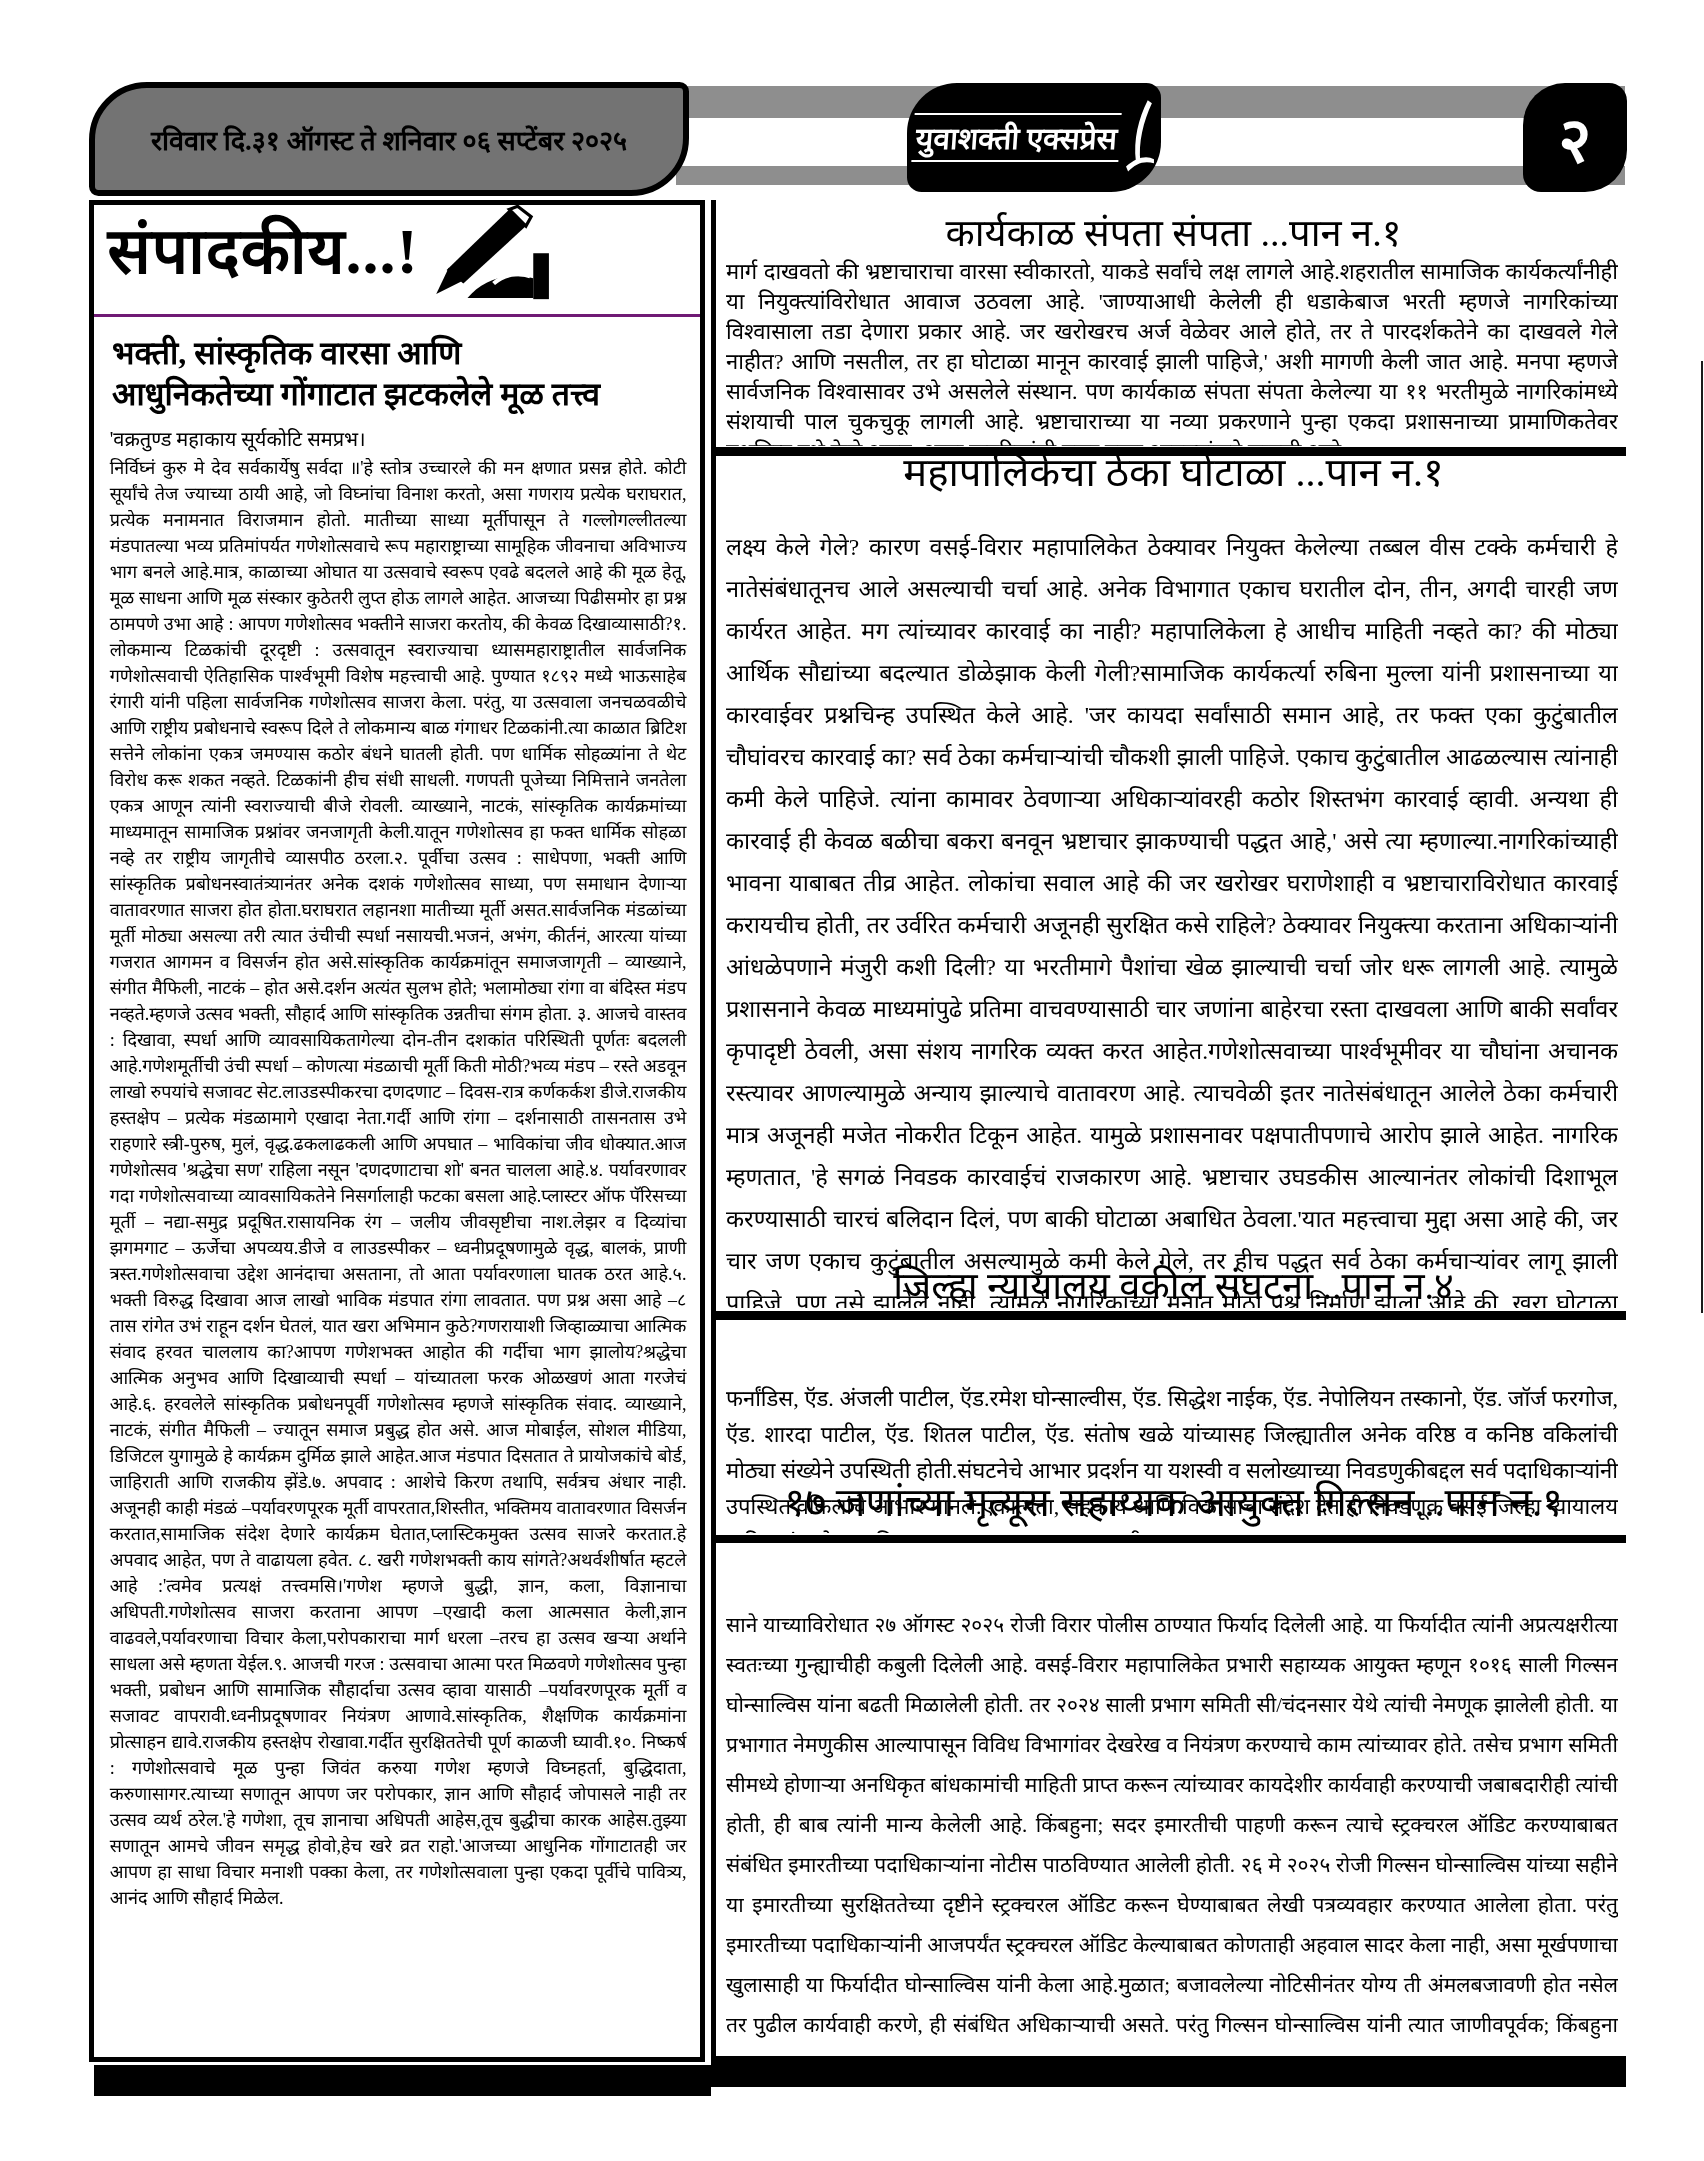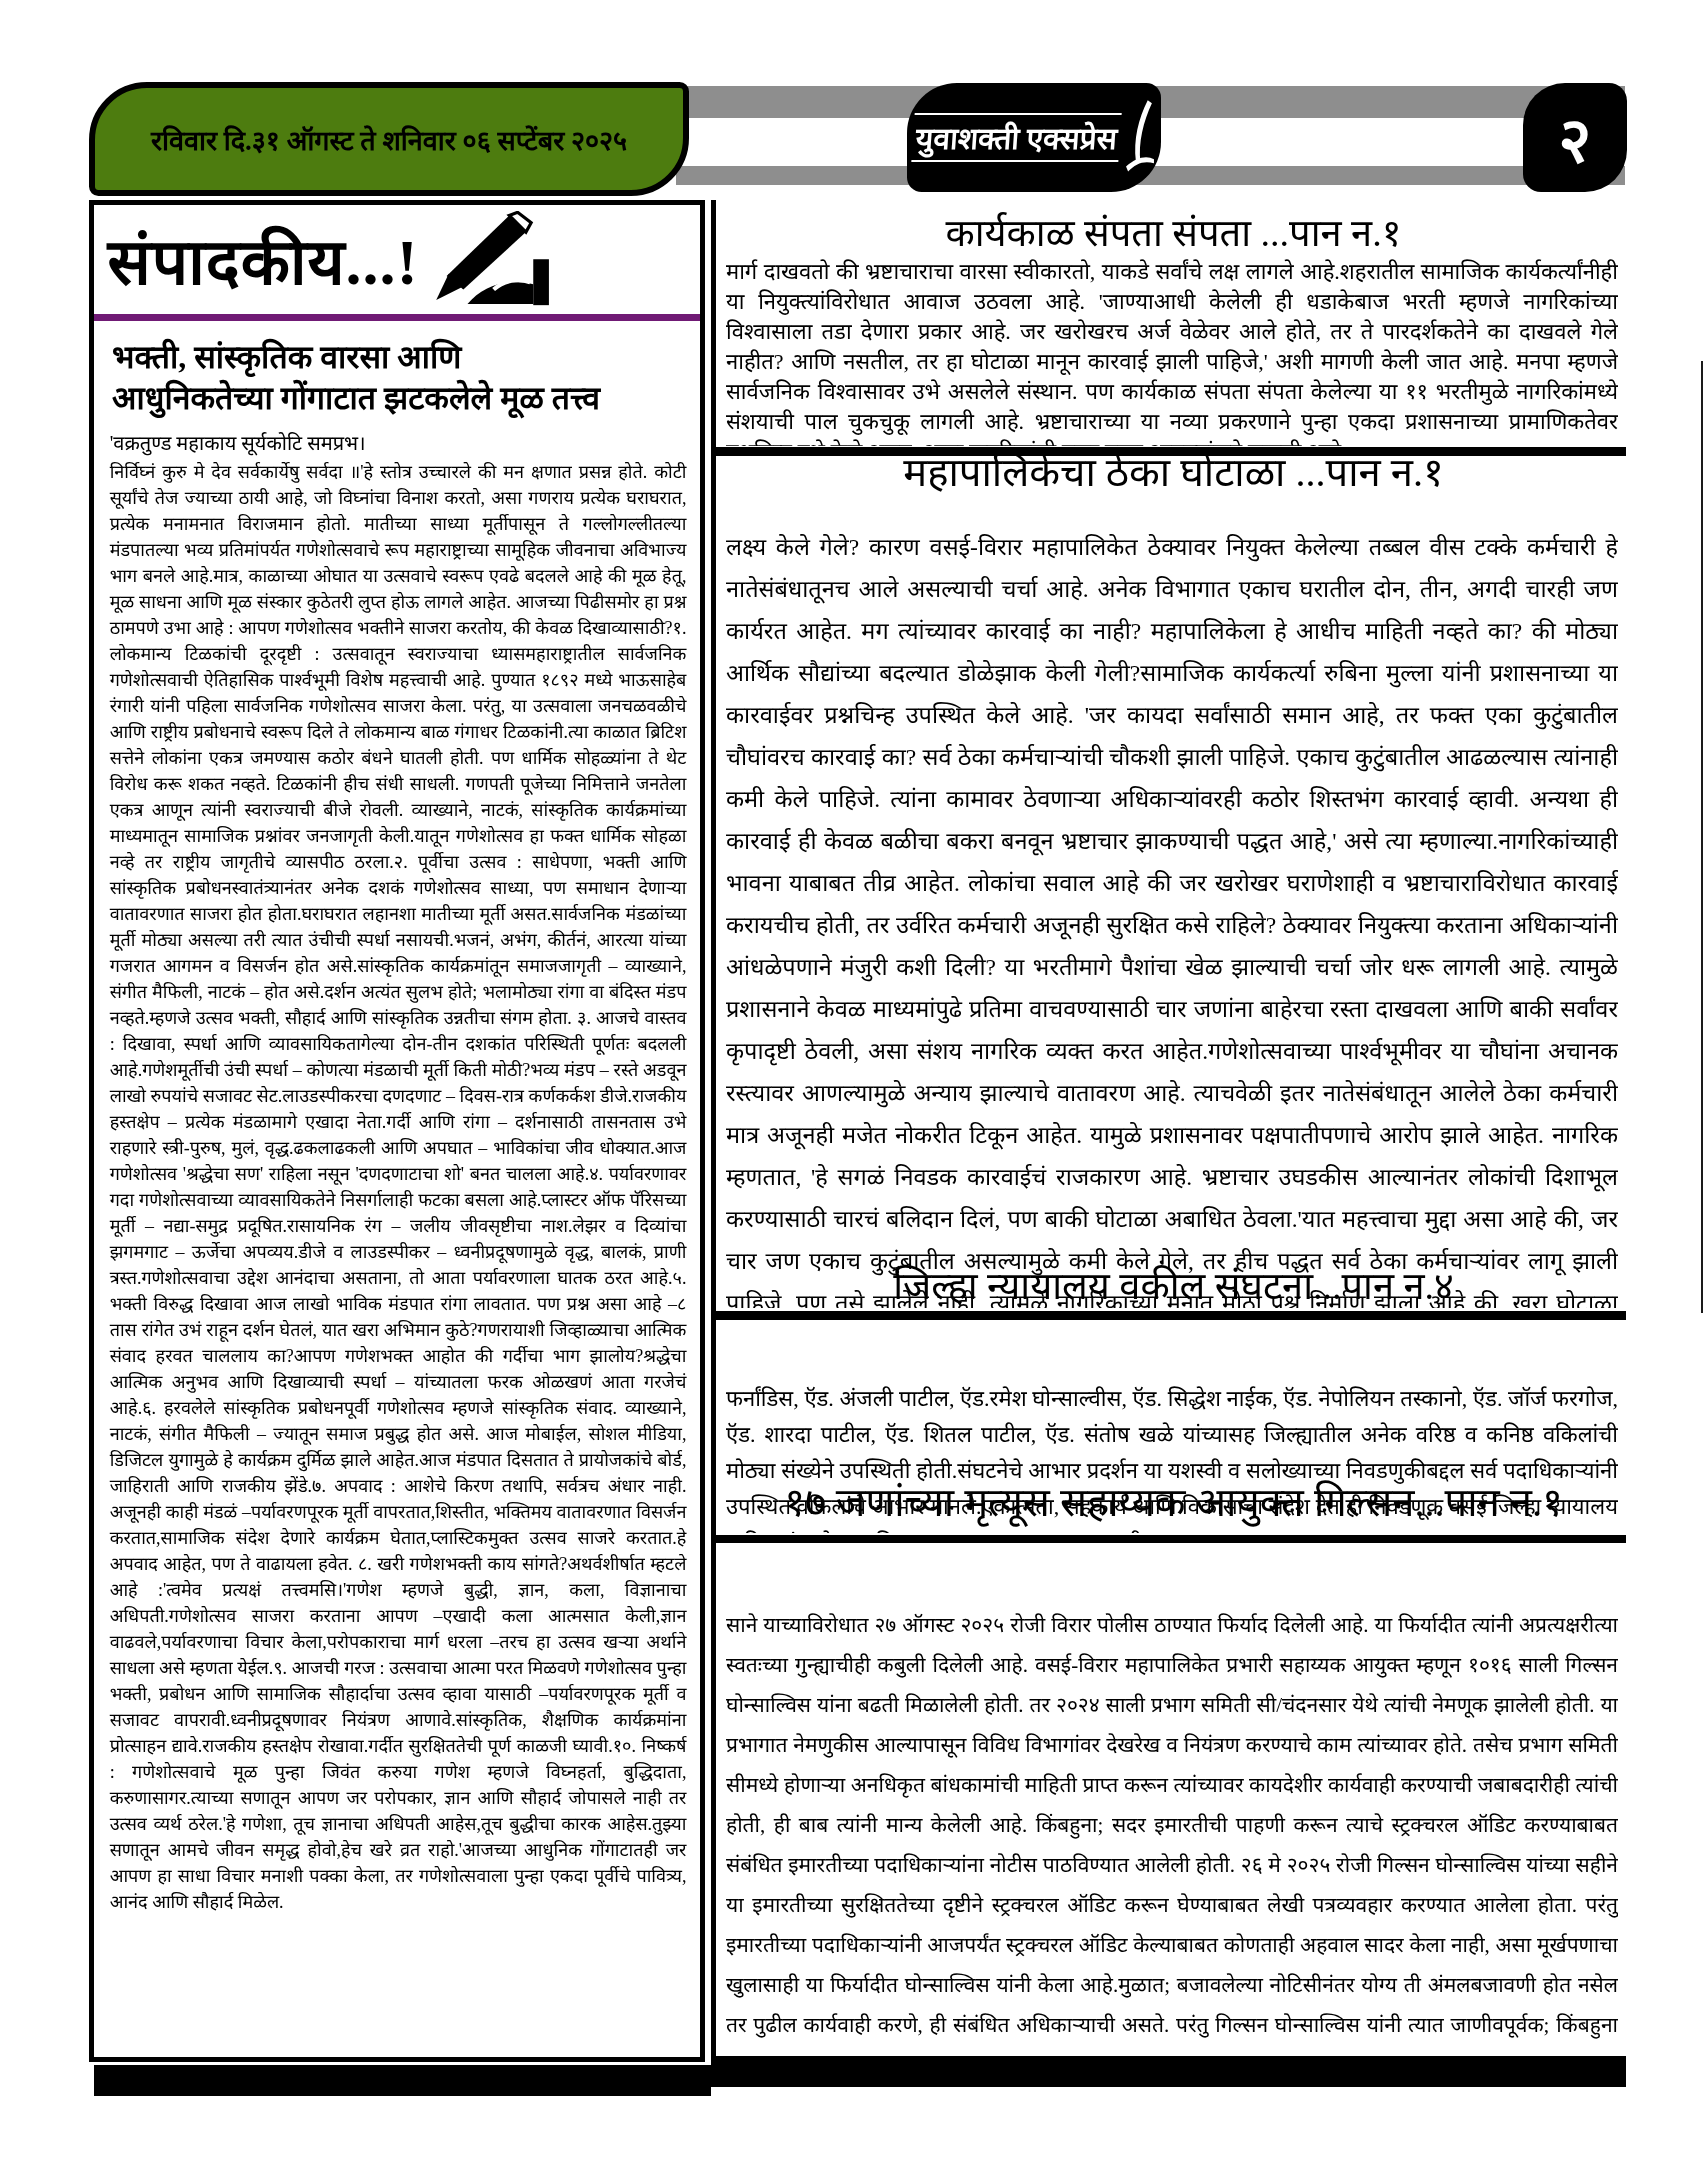--- a/index.html
+++ b/index.html
@@ -6,21 +6,21 @@
   .page{
     position:relative; width:1705px; height:2161px; background:#ffffff;
     overflow:hidden; font-family:"Liberation Serif","DejaVu Serif",serif; color:#000;
   }
   
   .stripe{position:absolute; left:676px; width:949px; background:#8e8e8e;}
   .stripe.top{top:86px; height:32px;}
   .stripe.bot{top:166px; height:19px;}
   .date-box{
     position:absolute; left:89px; top:82px; width:588px; height:102px;
-    background:#4d7c0f; border:6.3px solid #000; border-radius:58px 9.4px 58px 9.4px;
+    background:#737373; border:6.3px solid #000; border-radius:58px 9.4px 58px 9.4px;
     display:flex; align-items:center; justify-content:center;
     font-size:27px; font-weight:bold; white-space:nowrap;
   }
   .masthead{
     position:absolute; left:907px; top:83px; width:254px; height:109px;
     background:#000; border-radius:50px 14.6px 50px 14.6px;
     display:flex; align-items:center; justify-content:center; gap:5.2px;
   }
   .masthead-text{
     color:#fff; font-size:30px; font-weight:bold; white-space:nowrap;
@@ -32,22 +32,22 @@
     background:#000; border-radius:42px 18px 42px 18px;
     display:flex; align-items:center; justify-content:center;
     color:#fff; font-size:63px; font-weight:bold;
   }
   
   .ed-box{
     position:absolute; left:89px; top:200px; width:616px; height:1862px;
     border:5.8px solid #000; box-sizing:border-box; background:#fff; overflow:hidden;
   }
   .ed-head{
-    height:109px; border-bottom:7px solid #701a75;
-    display:flex; align-items:center; padding:0 13.6px; gap:12px;
+    height:109px; border-bottom:3px solid #701a75;
+    display:flex; padding:0 13.6px; gap:12px;
   }
   .ed-title{font-size:64px; font-weight:bold; letter-spacing:1px; white-space:nowrap;}
   .ed-headline{
     padding:15.7px 18px 3.1px 18px; font-size:32px; font-weight:bold; line-height:41px;
   }
   .ed-shloka{padding:8.4px 15.7px 0 15.7px; font-size:20px; line-height:27px; font-weight:500;}
   .ed-body{
     padding:2.1px 13.6px 0 15.7px; font-size:18px; line-height:26px;
     text-align:justify; overflow:hidden; height:1569px; font-weight:500;
   }

